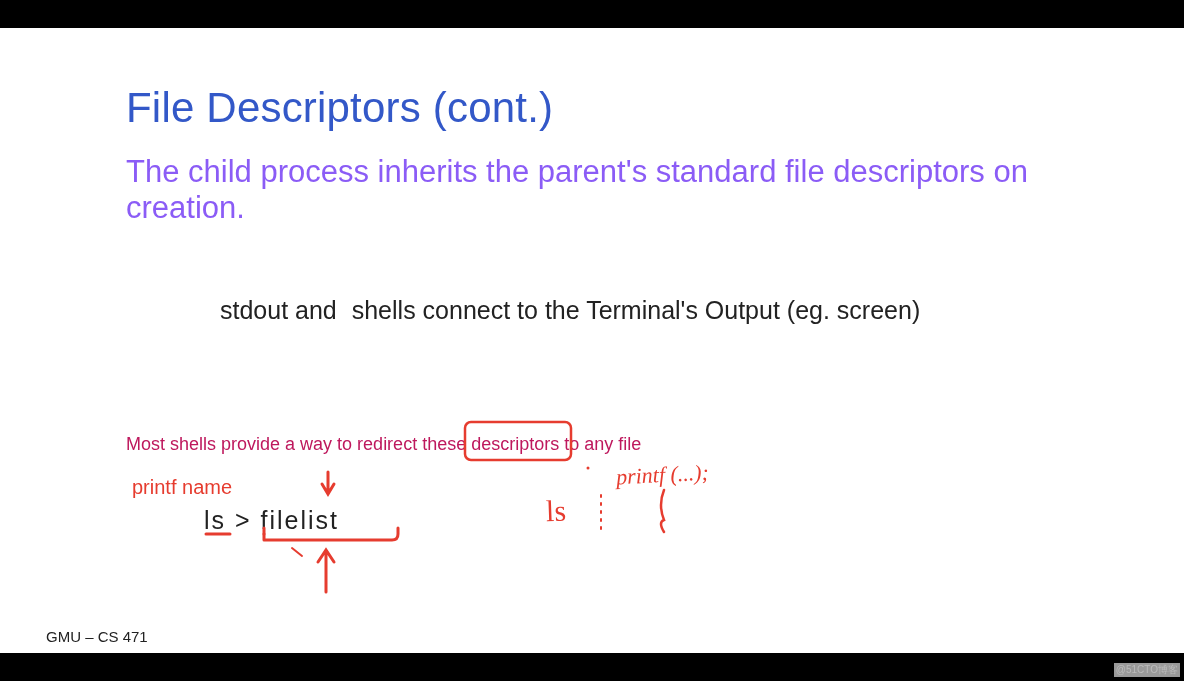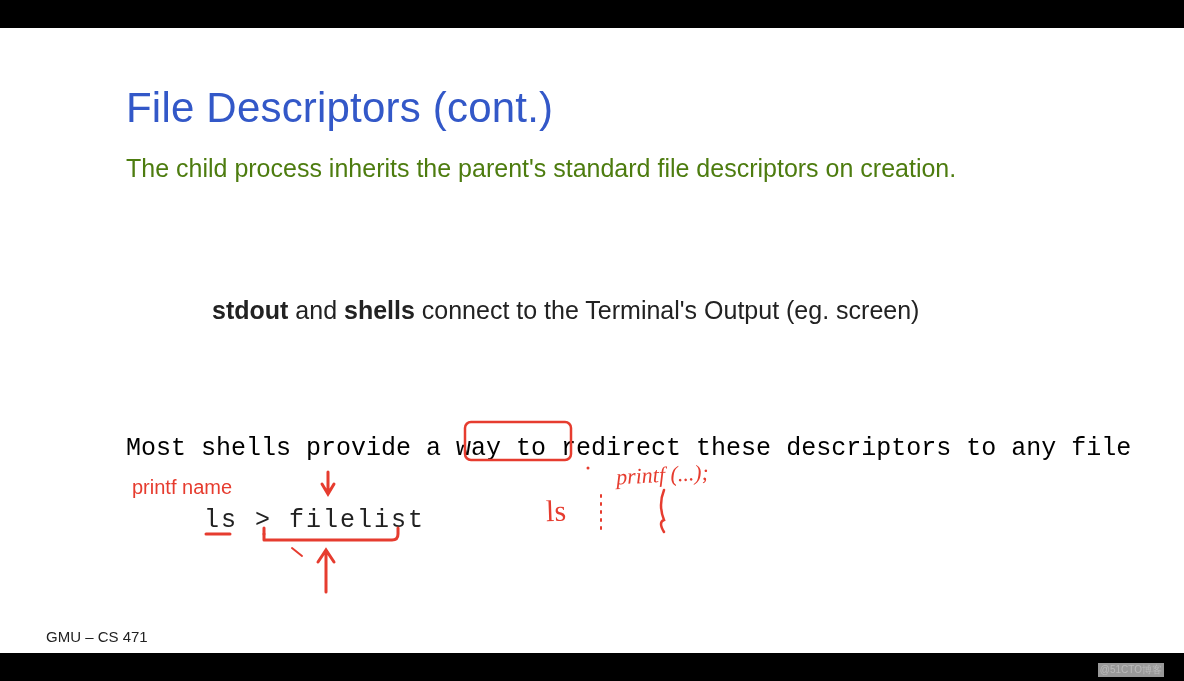--- a/index.html
+++ b/index.html
@@ -35,60 +35,59 @@
     left: 80px;
     font-size: 42px;
     font-weight: 400;
     color: #3358c8;
     letter-spacing: 0.2px;
   }
   .line1 {
     position: absolute;
     top: 126px;
     left: 80px;
-    font-size: 25px;
-    color: #4d7c0f;
+    font-size: 31px;
+    color: #8b5cf6;
   }
   .line2 {
     position: absolute;
     top: 228px;
     left: 80px;
     font-size: 25px;
     color: #222;
   }
   .line3, .line4 {
     position: absolute;
     left: 166px;
     font-size: 25px;
     color: #222;
   }
   .line3 { top: 268px; }
   .line4 { top: 308px; }
   .line5 {
     position: absolute;
     top: 406px;
     left: 80px;
-    font-size: 25px;
-    color: #000000;
-    font-family: Liberation Mono, monospace;
+    font-size: 18px;
+    color: #be185d;
   }
-  .bold { font-weight: 700; }
+  .bold { font-weight: 400; margin-left: 8px; }
   .hand-label {
     position: absolute;
     top: 448px;
     left: 86px;
     font-size: 20px;
     color: #e63c2f;
     font-family: "Segoe UI", Arial, sans-serif;
   }
   .code {
     position: absolute;
     top: 478px;
     left: 158px;
-    font-family: Liberation Mono, monospace;
+    font-family: Liberation Sans, sans-serif;
     font-size: 25px;
     color: #222;
     letter-spacing: 2px;
   }
   .hand-ls {
     position: absolute;
     top: 466px;
     left: 500px;
     font-family: "Comic Sans MS", "Segoe Script", cursive;
     font-size: 30px;
@@ -108,21 +107,21 @@
   .footer {
     position: absolute;
     bottom: 8px;
     width: 100%;
     text-align: left;
     font-size: 15px;
     color: #222;
   }
   .watermark {
     position: absolute;
-    right: 20px;
+    right: 4px;
     bottom: 4px;
     font-size: 10px;
     color: #bbb;
     background: rgba(255,255,255,.6);
     padding: 0 2px;
   }
   .overlay {
     position: absolute;
     top: 0; left: 0;
     width: 100%; height: 100%;

